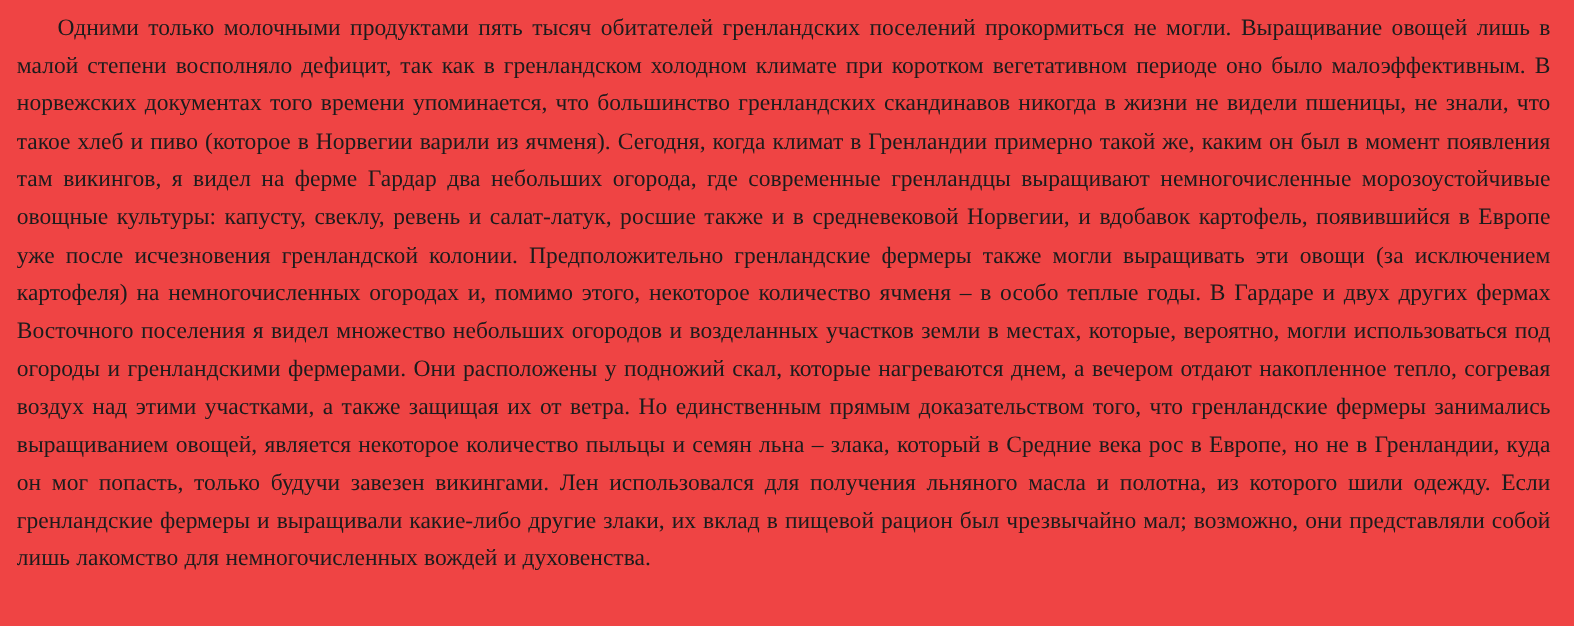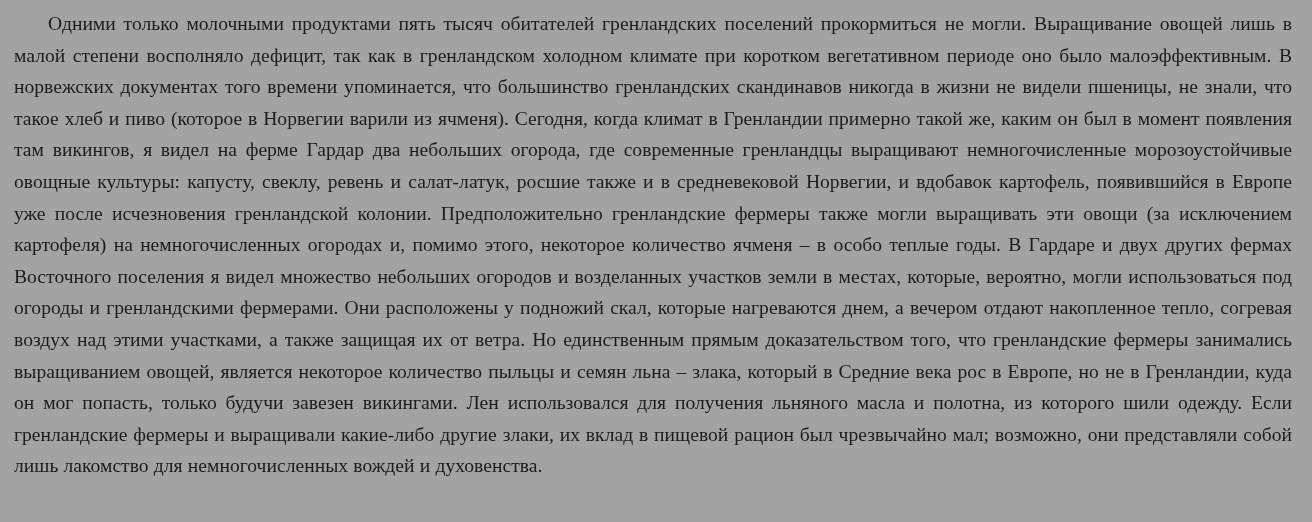--- a/index.html
+++ b/index.html
@@ -11,21 +11,21 @@
     width: 1312px;
     height: 522px;
     overflow: hidden;
     font-family: "Liberation Serif", serif;
   }
   .page {
     box-sizing: border-box;
     width: 1312px;
     height: 522px;
     padding: 8px 20px 0 14px;
-    background: #a3a3a3;
+    background: #ef4444;
   }
   .body-text {
     font-family: "Liberation Serif", serif;
     font-size: 19.6px;
     line-height: 31.6px;
     color: #1c1c1c;
     text-align: justify;
     text-indent: 34px;
     letter-spacing: 0.01px;
     word-spacing: 0.3px;

